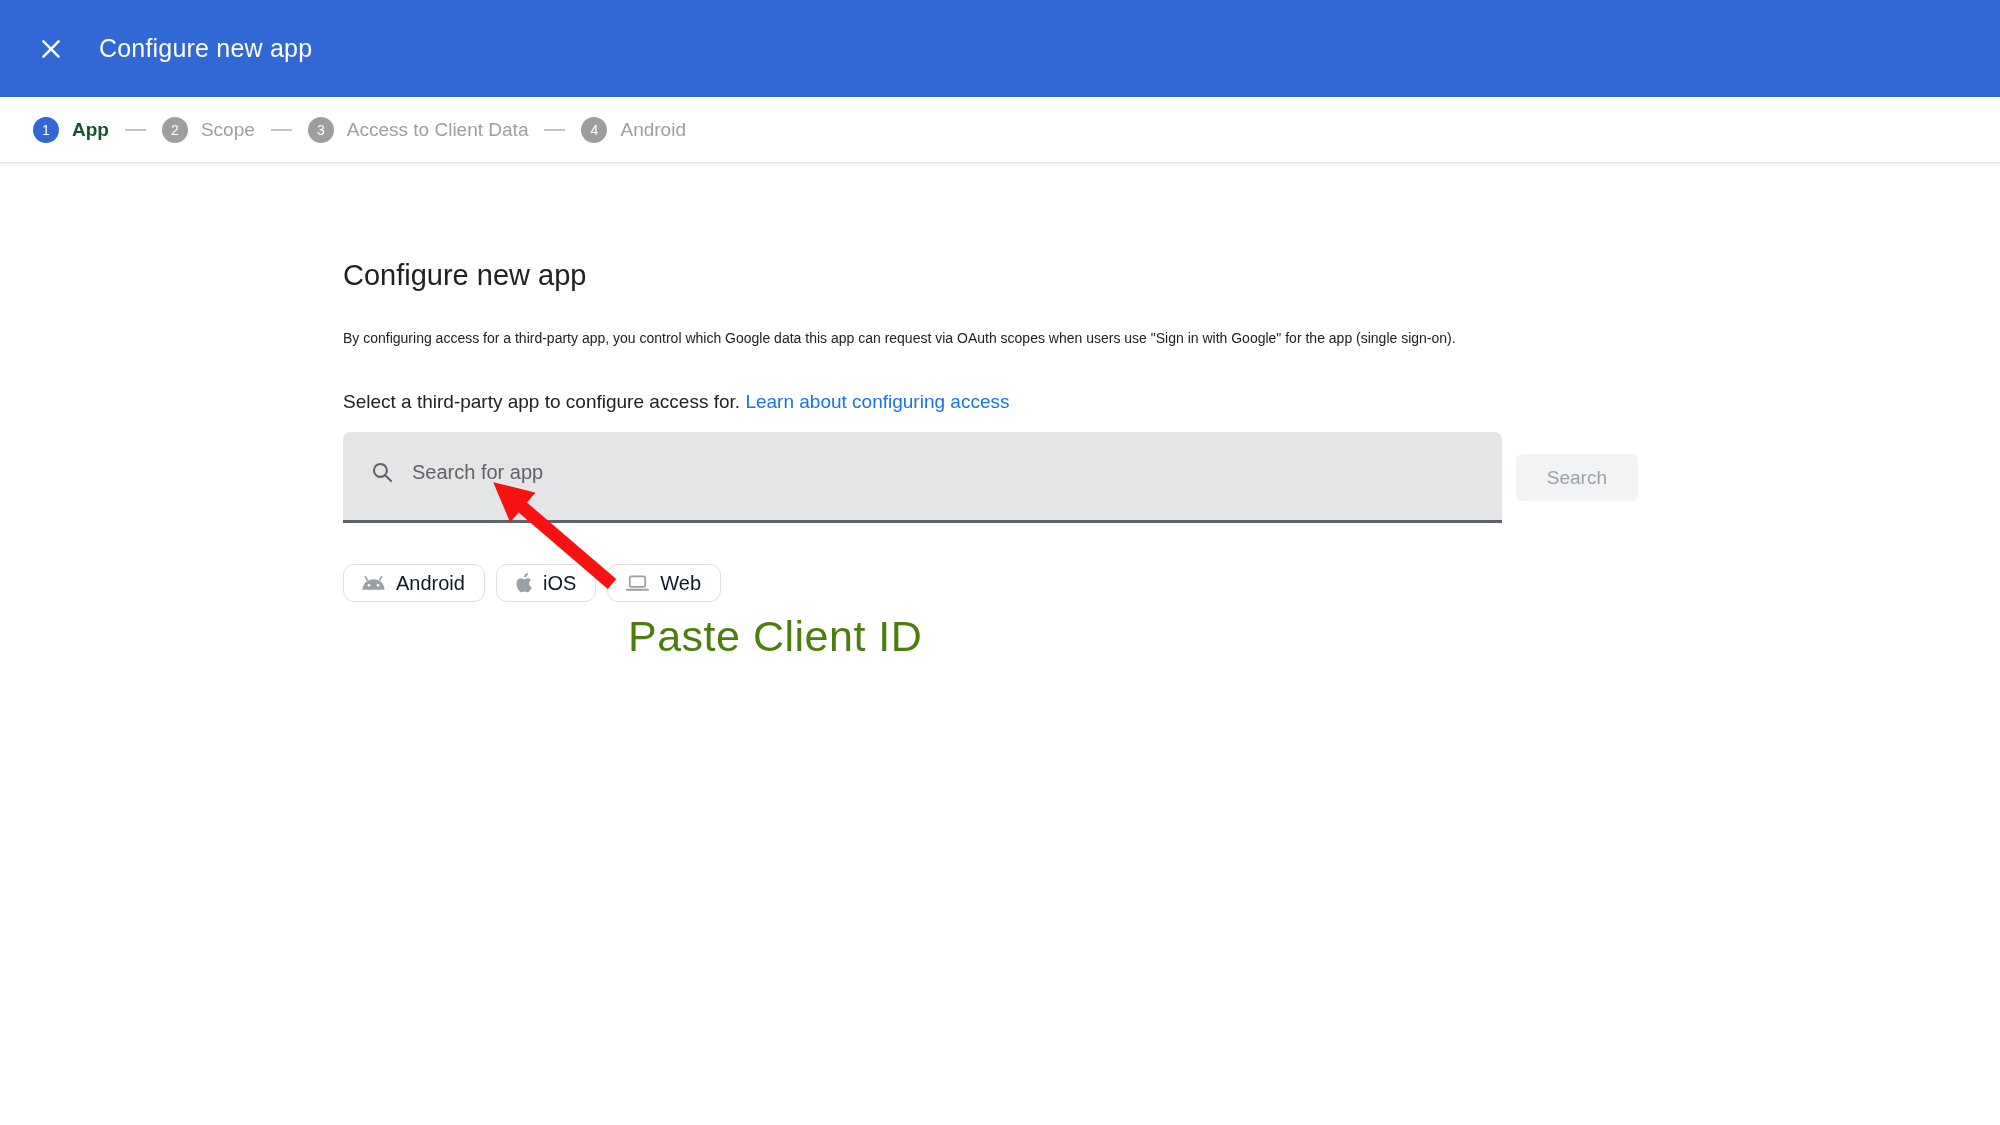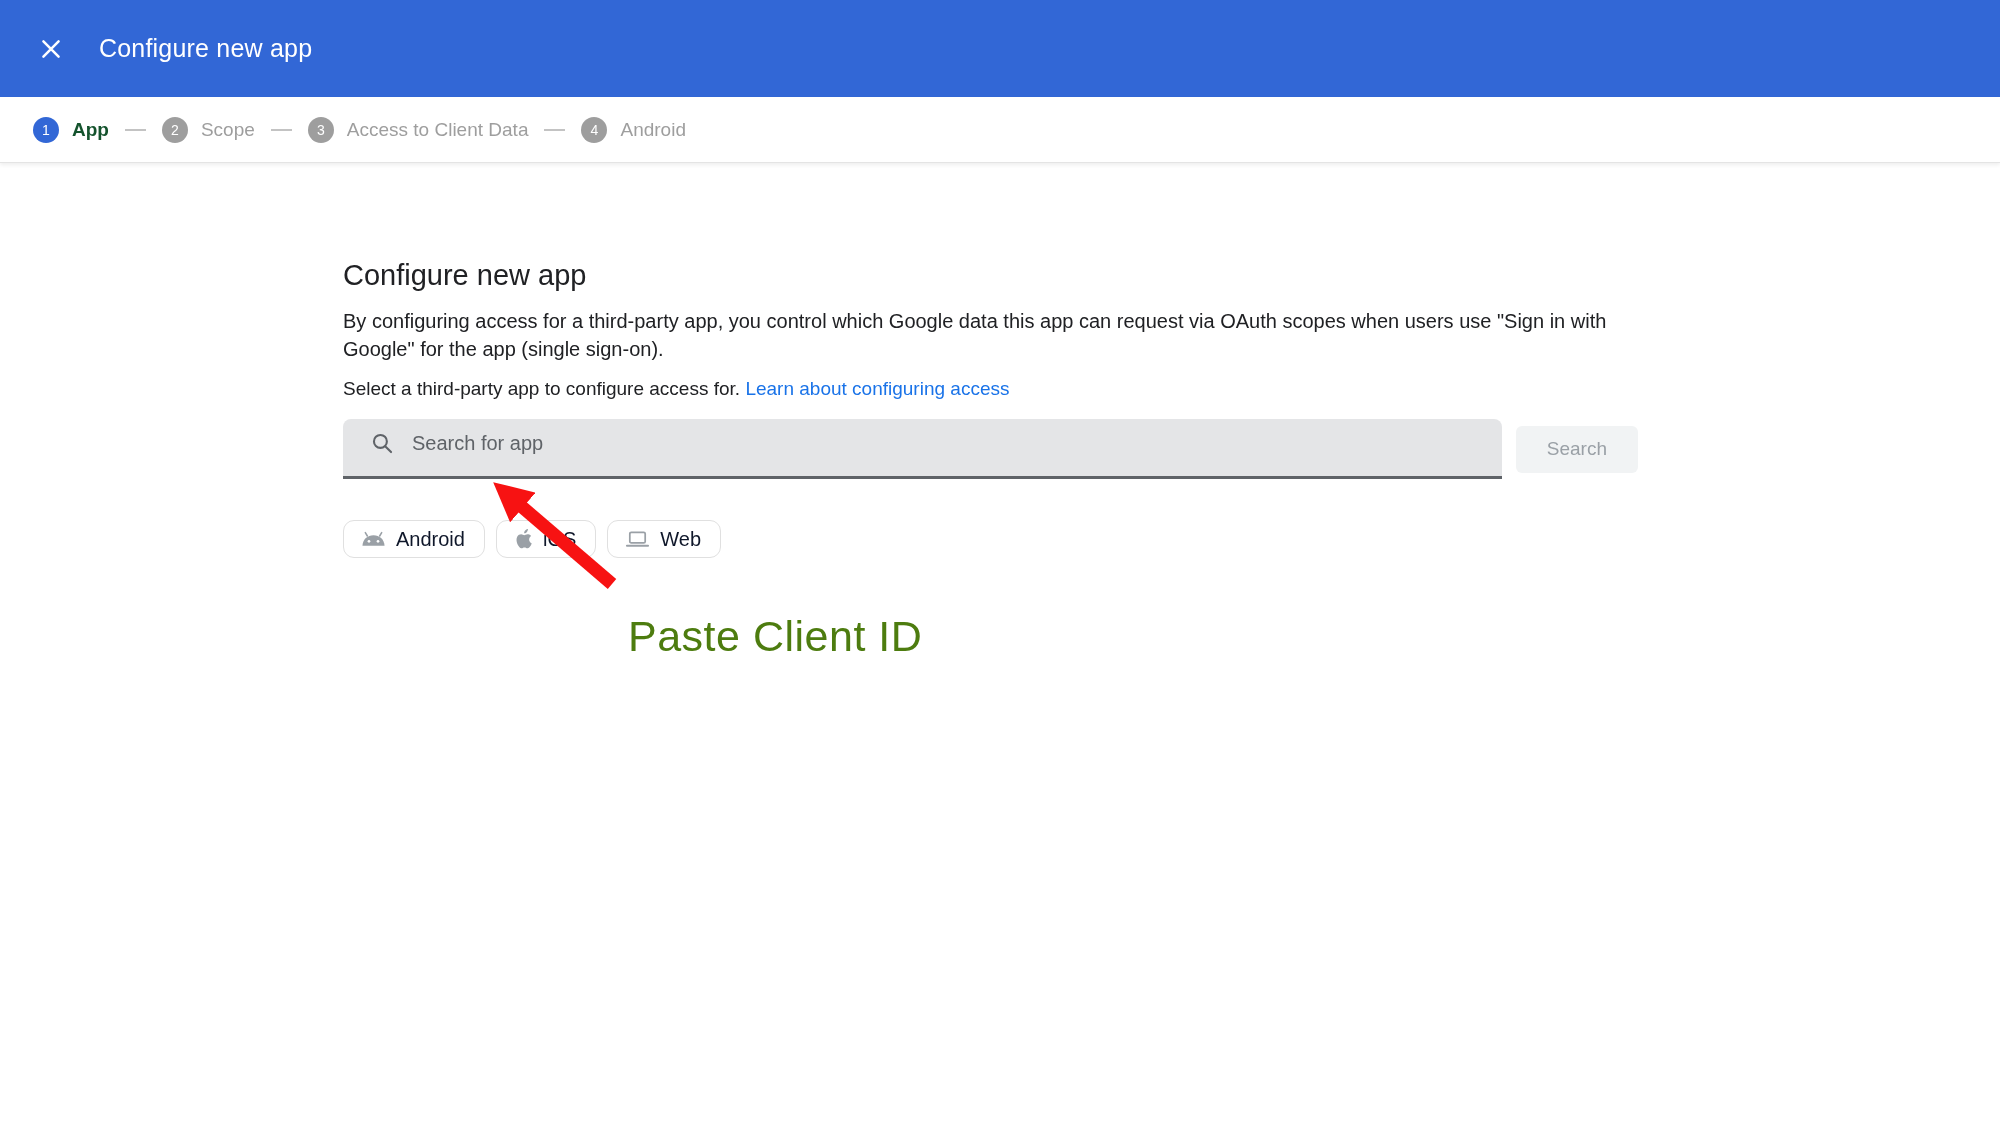--- a/index.html
+++ b/index.html
@@ -79,46 +79,46 @@
     top: 258px;
     width: 1295px;
   }
   .page-heading {
     font-size: 29px;
     font-weight: 400;
     color: #202124;
     line-height: 34px;
   }
   .description {
-    margin-top: 15px;
-    font-size: 20px;
+    margin-top: 32px;
+    font-size: 14px;
     line-height: 28px;
     color: #202124;
   }
   .select-line {
-    margin-top: 15px;
+    margin-top: 39px;
     font-size: 19px;
     color: #202124;
   }
   .learn-link {
     color: #1a73e8;
     text-decoration: none;
     cursor: pointer;
   }
 
   
   .search-row {
     margin-top: 19px;
     display: flex;
     align-items: center;
     width: 100%;
   }
   .search-field {
     flex: 1 1 auto;
-    height: 60px;
+    height: 91px;
     background: #e4e5e7;
     border: none;
     border-bottom: 3px solid #5f6368;
     border-radius: 8px 8px 0 0;
     display: flex;
     align-items: center;
     padding: 0 24px 8px 27px;
   }
   .search-field .mag { flex: 0 0 auto; }
   .search-input {

